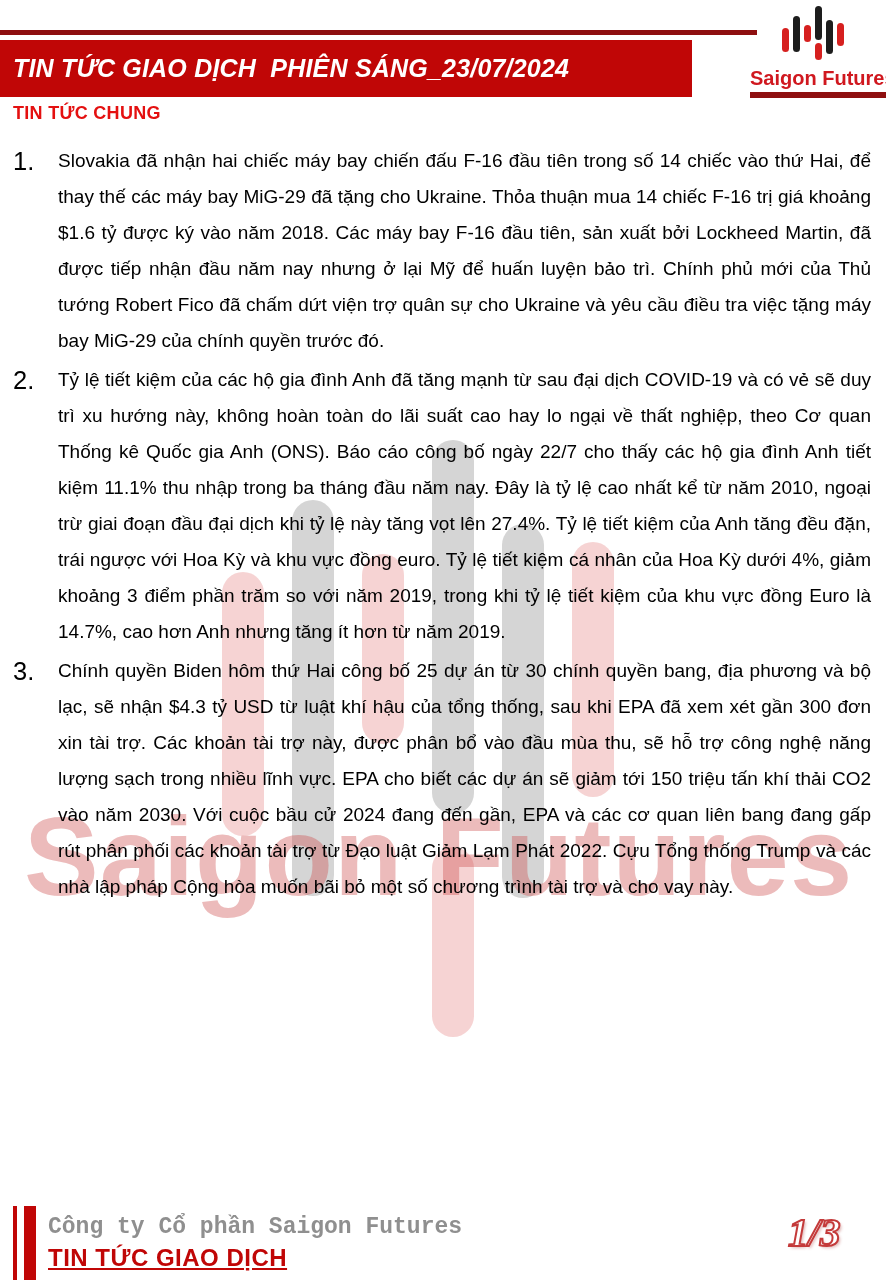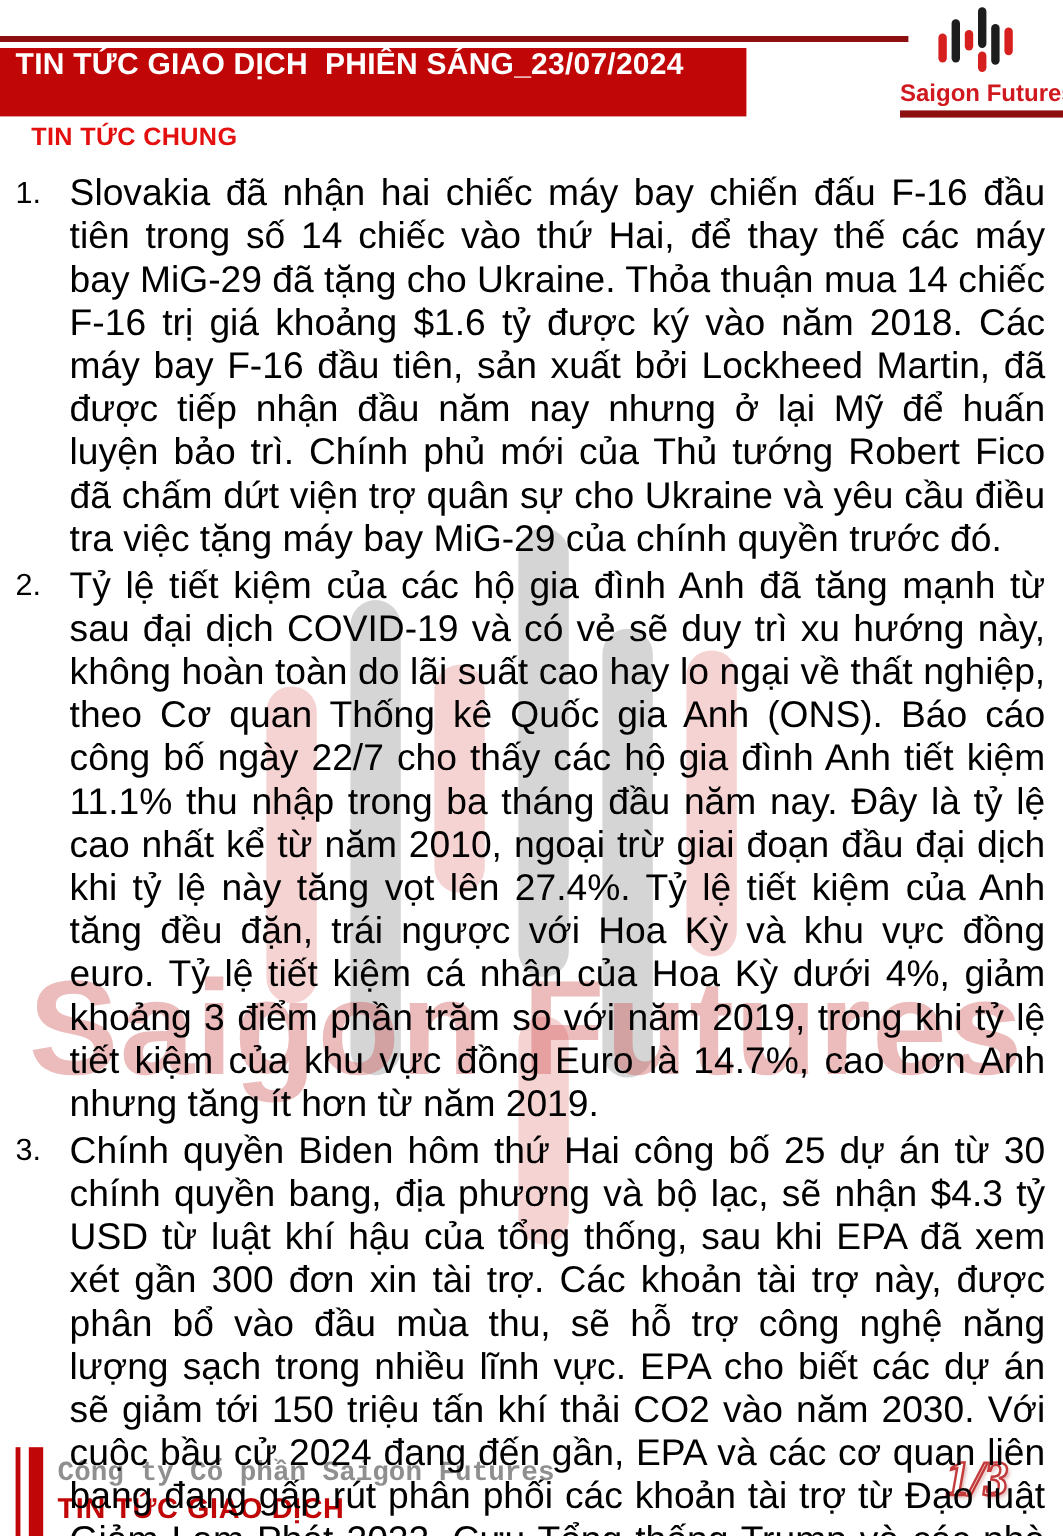--- a/index.html
+++ b/index.html
@@ -14,24 +14,25 @@
   }
 
   
   .top-line {
     position: absolute; left: 0; top: 30px;
     width: 757px; height: 5px;
     background: #8e0f10;
   }
   .banner {
     position: absolute; left: 0; top: 40px;
-    width: 622px; height: 57px;
+    width: 692px; height: 57px;
     background: #c00606;
-    display: flex; 
+    display: flex; align-items: center;
     padding-left: 13px;
+    font-style: italic;
   }
   .banner-title {
     color: #ffffff; font-size: 25px; font-weight: bold;
     letter-spacing: 0.2px; white-space: nowrap;
   }
   .logo {
     position: absolute; right: 0; top: 6px;
     width: 136px; height: 88px;
   }
   .logo-bars {
@@ -56,23 +57,22 @@
     white-space: nowrap;
   }
   .logo-underline {
     position: absolute; left: 0; bottom: -4px;
     width: 136px; height: 6px;
     background: #8e0f10;
   }
 
   .section-title {
     position: absolute; left: 13px; top: 103px;
-    color: #e41010; font-size: 21px; font-weight: bold;
+    color: #e41010; font-size: 18px; font-weight: bold;
     letter-spacing: 0.3px;
-    margin-left: 13px;
   }
 
   
   .watermark {
     position: absolute; left: 0; top: 0; width: 886px; height: 1280px;
     z-index: 0; pointer-events: none;
   }
   .wb { position: absolute; width: 42px; border-radius: 22px; }
   .wb.pink { background: rgba(224, 110, 110, 0.30); }
   .wb.gray { background: rgba(125, 125, 125, 0.32); }
@@ -97,41 +97,42 @@
     position: absolute; left: 13px; top: 143px;
     width: 858px; z-index: 1;
   }
   .news-item { display: flex; margin-bottom: 3px; }
   .news-num {
     flex: 0 0 45px;
     font-size: 25.5px; line-height: 36px; color: #000;
   }
   .news-text {
     flex: 1;
-    font-size: 31px; line-height: 36px; color: #000;
+    font-size: 19px; line-height: 36px; color: #000;
     text-align: justify; text-justify: inter-word;
   }
 
   
   .footer-thin-bar {
     position: absolute; left: 13px; top: 1206px;
     width: 4px; height: 74px; background: #c00606;
   }
   .footer-thick-bar {
     position: absolute; left: 24px; top: 1206px;
     width: 12px; height: 74px; background: #c00606;
   }
   .footer-company {
     position: absolute; left: 48px; top: 1214px;
     color: #8f8f8f; font-size: 23px; font-weight: bold; font-family: Liberation Mono, monospace;
   }
   .footer-doc-title {
     position: absolute; left: 48px; top: 1244px;
     color: #c00606; font-size: 24px; font-weight: bold;
     letter-spacing: 0.5px;
+    text-decoration: underline;
   }
   .page-number {
     position: absolute; left: 788px; top: 1208px;
     font-size: 41px; font-weight: bold; font-style: italic;
     color: #ffffff;
     -webkit-text-stroke: 2px #c43a3a;
     text-shadow: 2px 2px 3px rgba(160, 40, 40, 0.35);
     font-family: Liberation Serif, serif;
   }
 </style>

